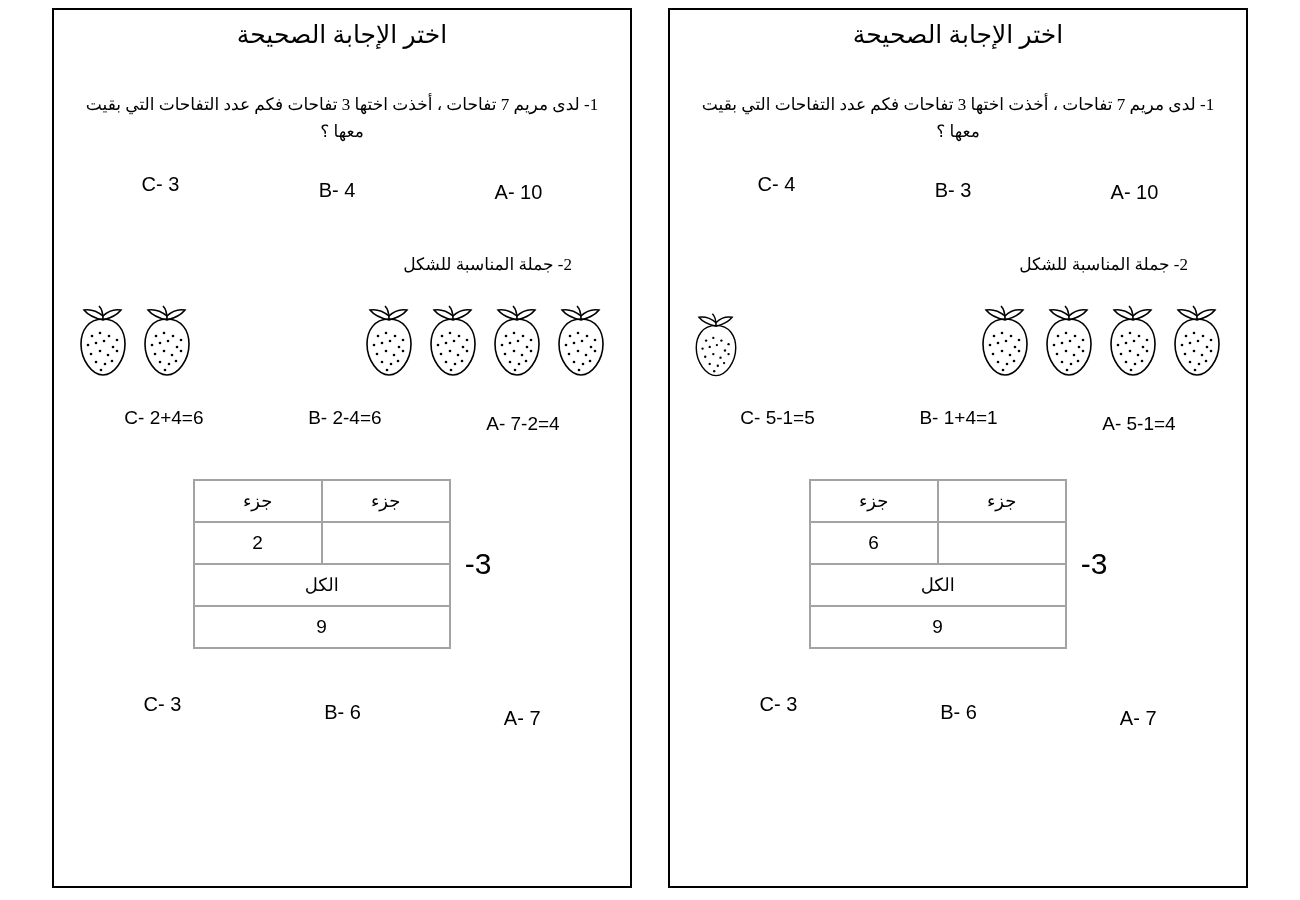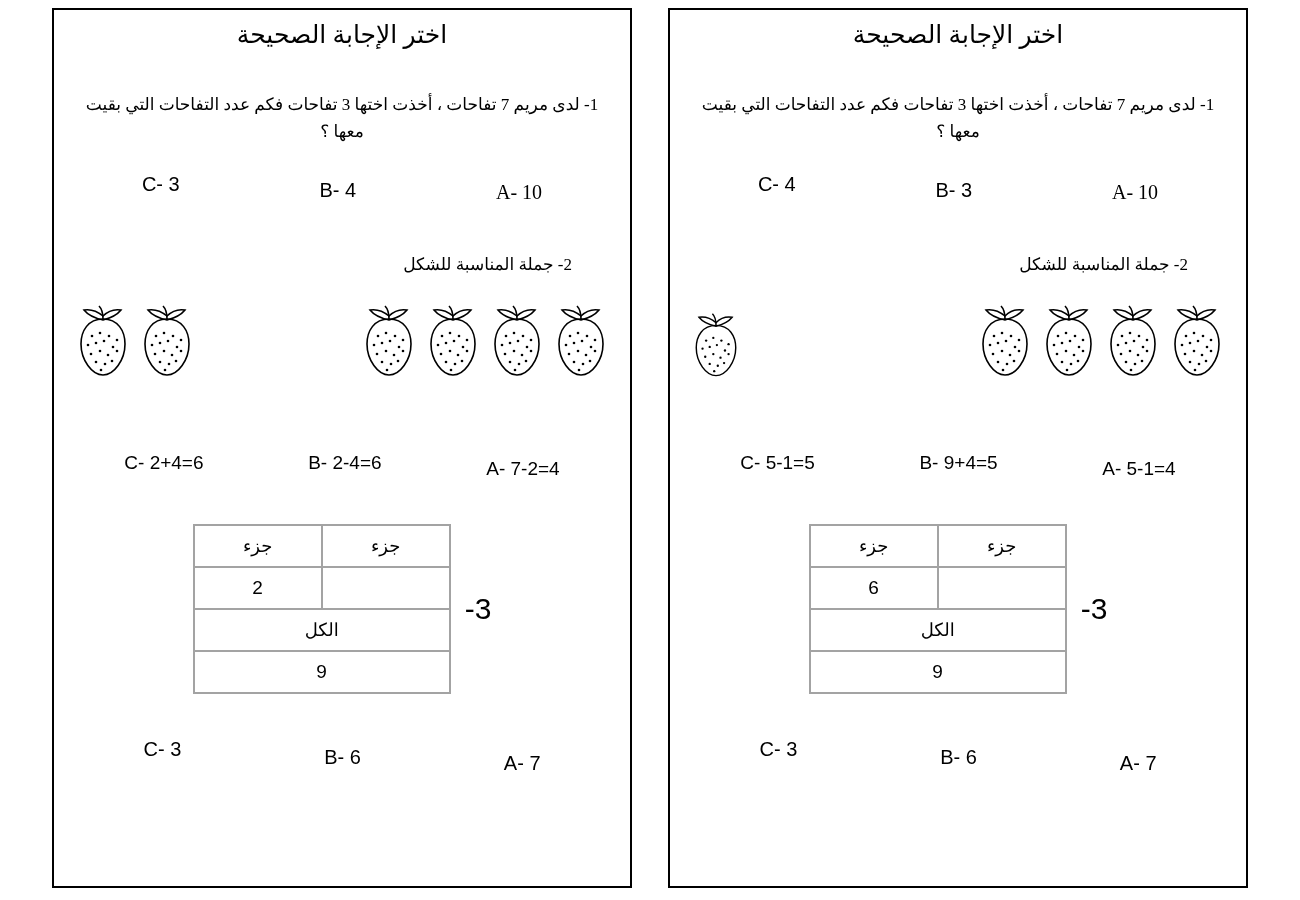--- a/index.html
+++ b/index.html
@@ -69,21 +69,21 @@
     justify-content: space-around;
     align-items: center;
     font-family: "Liberation Sans", sans-serif;
     direction: ltr;
   }
   .choice {
     font-size: 20px;
     white-space: nowrap;
   }
   .choices.q1-choices { margin-top: 34px; }
-  .choices.q1-choices .choice:nth-child(1) { transform: translateY(2px); font-family: Liberation Serif, serif; }
+  .choices.q1-choices .choice:nth-child(1) { transform: translateY(2px); }
   .choices.q1-choices .choice:nth-child(3) { transform: translateY(-6px); }
 
   .q2-label {
     font-size: 17px;
     text-align: right;
     padding: 0 40px 0 18px;
     margin-top: 52px;
   }
 
   
@@ -105,21 +105,21 @@
   .berry {
     width: 62px;
     height: 78px;
     flex: 0 0 auto;
   }
   .berry.small { width: 56px; height: 70px; }
 
   .choices.q2-choices {
     margin-top: 26px;
   }
-  .choices.q2-choices .choice { font-size: 19px; margin-top: 45px; }
+  .choices.q2-choices .choice { font-size: 19px; }
   .choices.q2-choices .choice:nth-child(1) { transform: translateY(6px); }
 
   
   .q3-block {
     display: flex;
     flex-direction: row;
     align-items: center;
     justify-content: center;
     gap: 14px;
     margin-top: 50px;
@@ -500,21 +500,21 @@
                 <circle cx="33" cy="61" r="1.3"></circle>
               <circle cx="40" cy="58" r="1.3"></circle>
                 <circle cx="29" cy="67" r="1.3"></circle>
             </g>
           </svg>
         </div>
       </div>
 
       <div class="choices q2-choices">
         <span class="choice">A- 5-1=4</span>
-        <span class="choice">B- 9+4=5</span>
+        <span class="choice">B- 1+4=1</span>
         <span class="choice">C- 5-1=5</span>
       </div>
     </div>
 
     <div class="question q3">
       <div class="q3-block">
         <span class="q3-number">3-</span>
         <table class="ppw">
           <tbody>
               <tr>

